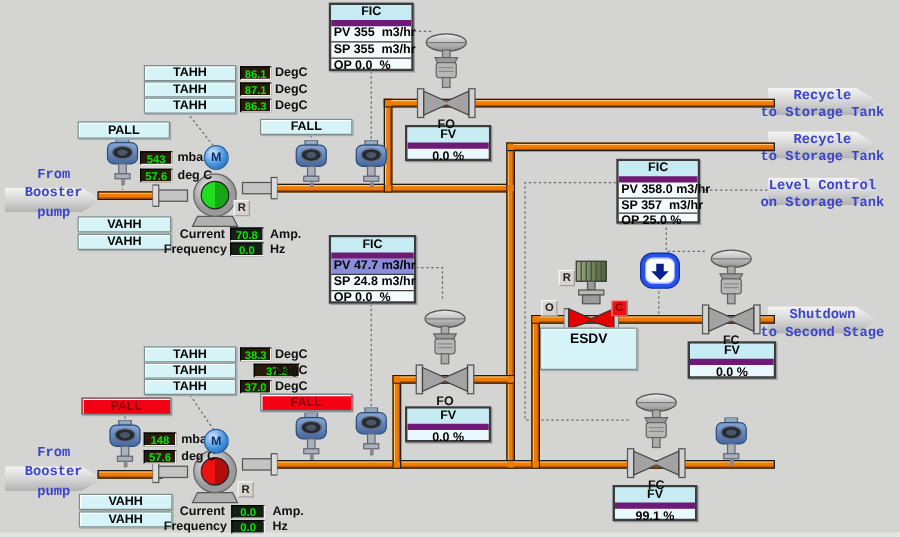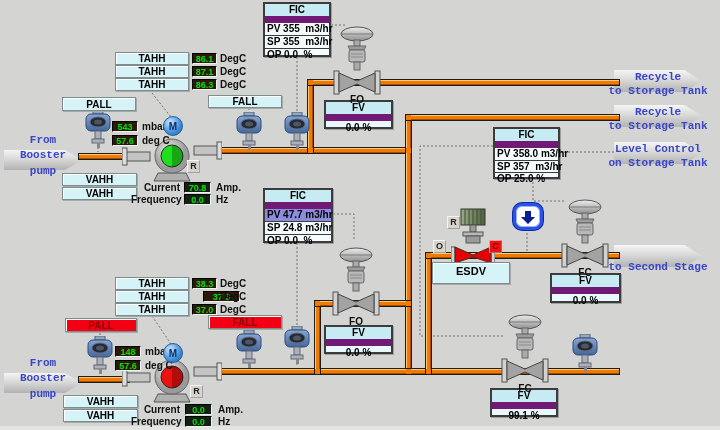--- a/index.html
+++ b/index.html
@@ -26,21 +26,21 @@
   .ch{position:absolute;z-index:4;background:#2b190c;color:#00e600;text-align:center;
       font-weight:bold;font-size:9px;line-height:11px;box-sizing:border-box;
       border:1px solid;border-color:#000 #f2f2f2 #f2f2f2 #000;}
   .chg{background:#152015;}
   
   .lb{position:absolute;z-index:4;font-weight:bold;font-size:10px;line-height:11px;color:#101010;white-space:nowrap;}
   .lbr{text-align:right;}
   
   .fic{position:absolute;z-index:4;border:2px solid #3c3c3c;background:#f4fbfd;box-sizing:border-box;
        box-shadow:1px 1px 0 #9f9f9f;}
-  .fic-t{height:12px;background:#c7ebf2;text-align:center;font-weight:bold;font-size:10px;line-height:12px;border-bottom:7px solid #701a75;}
+  .fic-t{height:12px;background:#c7ebf2;text-align:center;font-weight:bold;font-size:10px;line-height:12px;border-bottom:5px solid #701a75;}
   .fic-r{height:12px;font-weight:bold;font-size:10px;line-height:12px;padding-left:2px;border-bottom:1px solid #3c3c3c;white-space:pre;}
   .fic .fic-r:last-child{border-bottom:none;}
   .hl{background:#8c8cdc;}
   .fv-v{height:13px;text-align:center;font-weight:bold;font-size:10px;line-height:13px;white-space:pre;}
   .yellow{background:#ffff00;}
   
   .sq{position:absolute;z-index:5;width:13px;height:13px;background:#d8d4cd;border:1px outset #f5f5f5;
       box-sizing:border-box;text-align:center;font-weight:bold;font-size:9px;line-height:10px;color:#222;}
   .sqr{background:#ee1111;color:#7a0000;border:1px outset #ff9a9a;}
   
@@ -151,20 +151,21 @@
     <div class="ft" style="top:3px">Recycle</div>
     <div class="ft" style="top:17px">to Storage Tank</div>
   </div>
   <div class="flag" style="left:614px;top:140px;width:88px;height:32px">
     <div class="fbg"></div>
     <div class="ft" style="top:3px">Level Control</div>
     <div class="ft" style="top:17px">on Storage Tank</div>
   </div>
   <div class="flag" style="left:614px;top:243px;width:88px;height:34px">
     <div class="fbg"></div>
+    <div class="ft" style="top:3px">Shutdown</div>
     <div class="ft" style="top:18px">to Second Stage</div>
   </div>
   <div class="flag" style="left:4px;top:134px;width:78px;height:48px">
     <div class="fbg" style="top:16px;height:20px;clip-path:polygon(0 0,78% 0,100% 50%,78% 100%,0 100%)"></div>
     <div class="ft" style="top:0px">From</div>
     <div class="ft" style="top:15px">Booster</div>
     <div class="ft" style="top:31px">pump</div>
   </div>
   <div class="flag" style="left:4px;top:357px;width:78px;height:48px">
     <div class="fbg" style="top:16px;height:20px;clip-path:polygon(0 0,78% 0,100% 50%,78% 100%,0 100%)"></div>
@@ -328,21 +329,21 @@
   </div>
   <div class="fic" style="left:550px;top:273px;width:71px;height:30px;background:#e8f8fc">
     <div class="fic-t">FV</div>
     <div class="fv-v">0.0 %</div>
   </div>
   <div class="fic" style="left:490px;top:388px;width:68px;height:29px;background:#e8f8fc">
     <div class="fic-t">FV</div>
     <div class="fv-v">99.1 %</div>
   </div>
 
-  <div class="ab" style="left:432px;top:262px;width:78px;height:22px;font-size:11px;line-height:16px">ESDV</div>
+  <div class="ab" style="left:432px;top:262px;width:78px;height:34px;font-size:11px;line-height:16px">ESDV</div>
   <div class="sq" style="left:447px;top:216px">R</div>
   <div class="sq" style="left:433px;top:240px">O</div>
   <div class="sq sqr" style="left:489px;top:240px">C</div>
 
   <div class="lb" style="left:349px;top:94px;width:16px;text-align:center">FO</div>
   <div class="lb" style="left:348px;top:316px;width:16px;text-align:center">FO</div>
   <div class="lb" style="left:577px;top:267px;width:16px;text-align:center">FC</div>
   <div class="lb" style="left:517px;top:383px;width:16px;text-align:center">FC</div>
 
   <div class="edge"></div>

